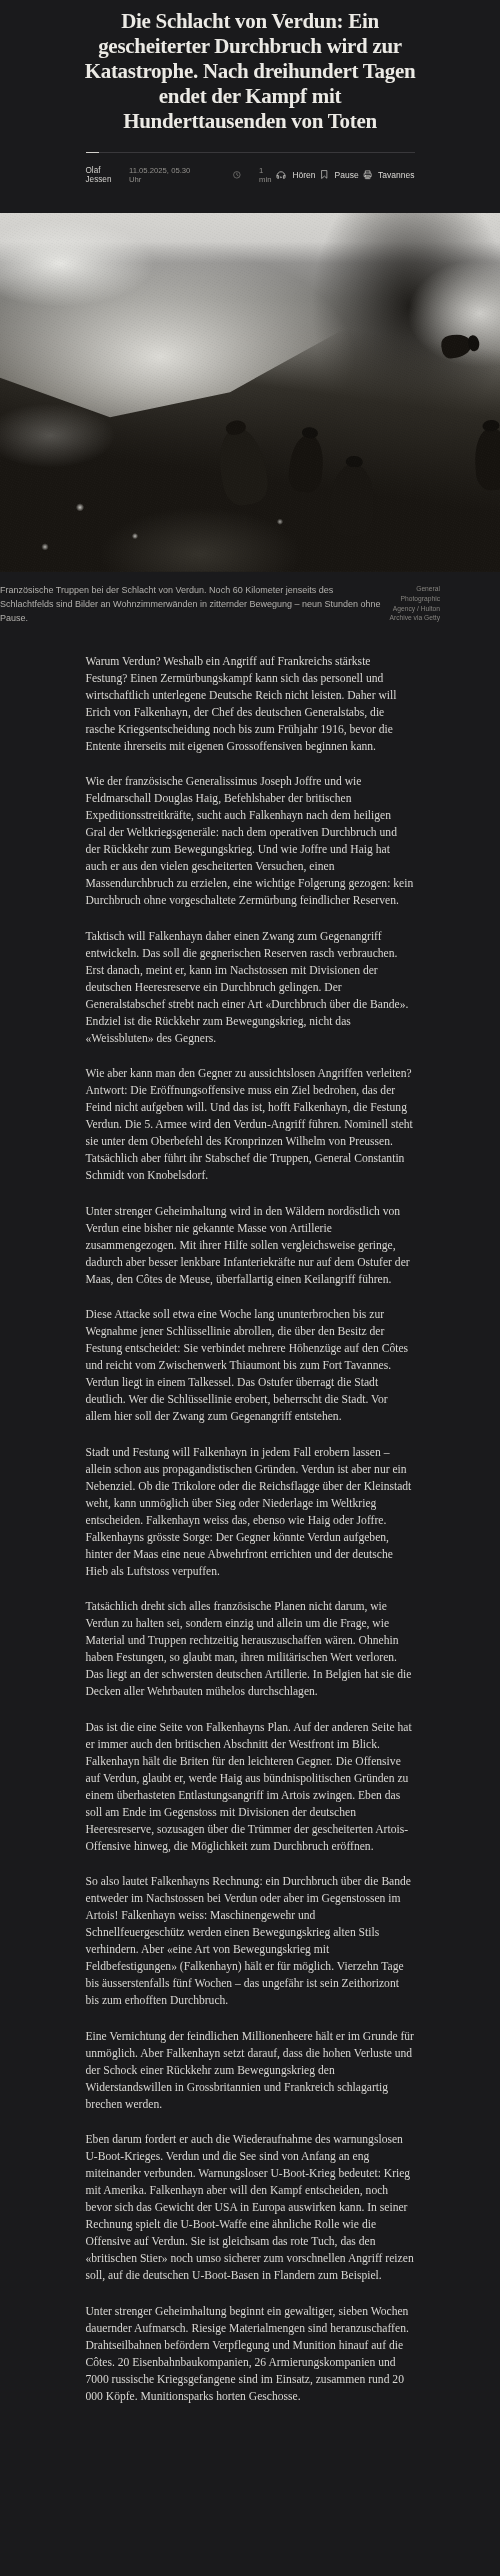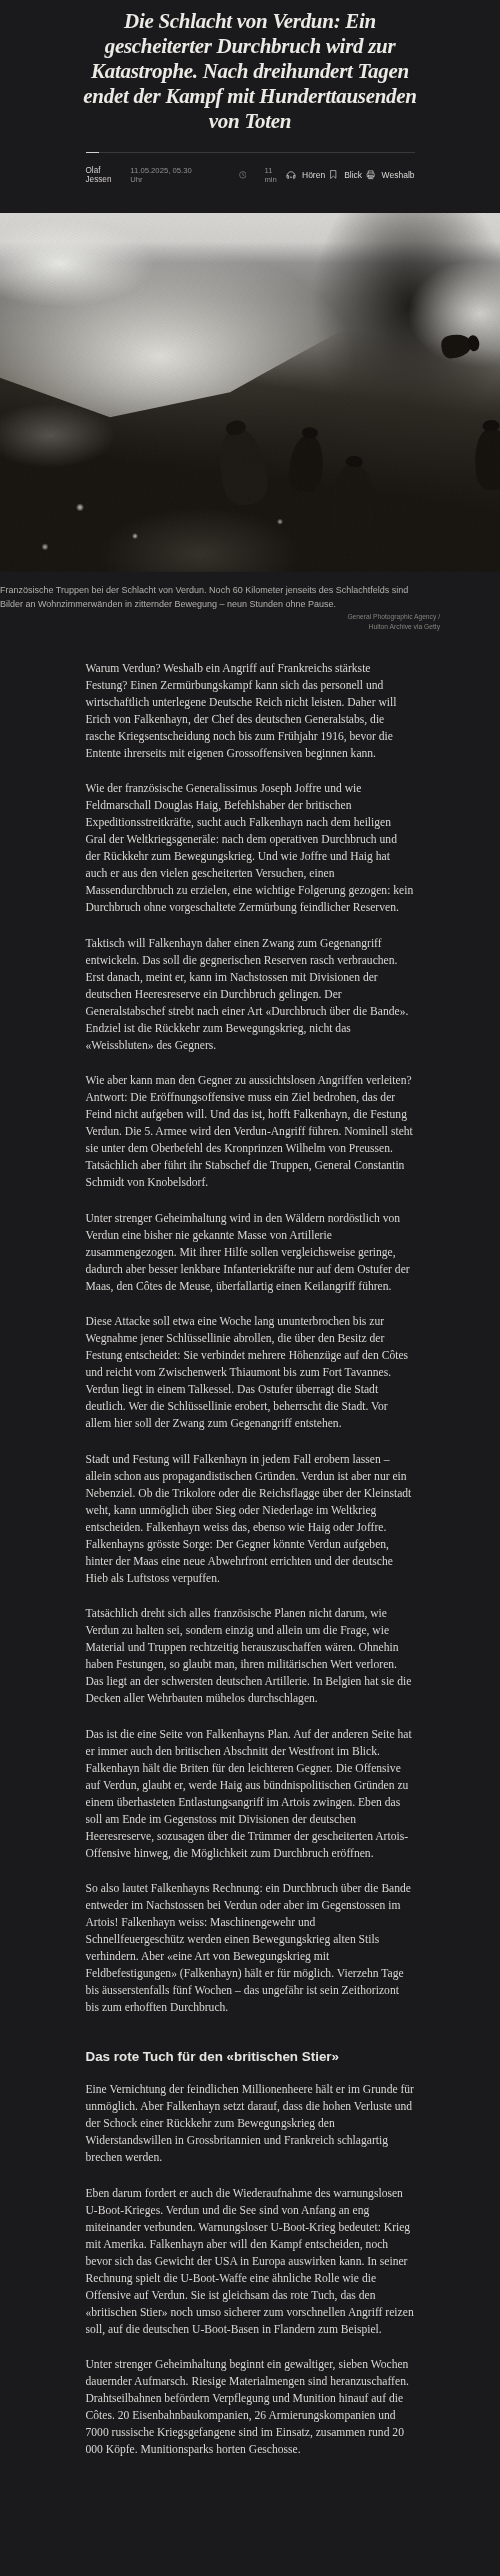--- a/index.html
+++ b/index.html
@@ -16,21 +16,20 @@
   .article-header{padding-top:9.3px;text-align:center;}
   .article-title{
     font-family:"Liberation Serif",serif;
     font-weight:700;
     font-size:21px;
     line-height:25px;
     letter-spacing:-0.3px;
     color:#eceae5;
     max-width:350px;
     margin:0 auto;
-    font-style:italic;
   }
   .article-subtitle{
     font-size:10.3px;
     line-height:16.5px;
     color:#b7b5b1;
     max-width:337px;
     margin:12.4px auto 0 auto;
   }
 
   
@@ -90,21 +89,21 @@
   }
   .soldier{position:absolute;z-index:3;background:#16130f;border-radius:48% 48% 38% 38% / 58% 58% 30% 30%;}
   .soldier::before{content:"";position:absolute;left:50%;transform:translateX(-50%);top:-8.2px;width:16.5px;height:11.3px;border-radius:50% 50% 45% 45%;background:#110f0c;}
   .soldier.s1{left:44%;top:60%;width:45px;height:77px;transform:rotate(-10deg);background:#1d1a15;}
   .soldier.s1::before{background:#15120e;width:20.6px;height:14.4px;}
   .soldier.s2{left:58%;top:62%;width:33px;height:57px;transform:rotate(6deg);}
   .soldier.s3{left:66%;top:70%;width:44px;height:72px;transform:rotate(3deg);background:#191612;}
   .soldier.s4{left:89%;top:33%;width:23px;height:30px;transform:rotate(80deg);}
   .soldier.s5{left:95%;top:60%;width:36px;height:62px;transform:rotate(-4deg);}
 
-  .caption-row{display:flex;justify-content:space-between;align-items:flex-start;margin-top:11.3px;width:440px;flex-direction:column;}
+  .caption-row{display:flex;justify-content:space-between;align-items:flex-start;margin-top:11.3px;width:440px;}
   .caption{
     margin:0;max-width:420px;
     font-size:9px;line-height:14px;color:#b2b0ac;
   }
   .credit{
     margin:1px 0 0 auto;width:112px;text-align:right;
     font-size:6.7px;line-height:9.8px;color:#85837f;
   }
 
   
@@ -139,53 +138,53 @@
         <span class="author">Olaf Jessen</span>
         <span class="pub-row">
           <span>11.05.2025, 05.30 Uhr</span>
           <span class="sep"></span>
           <span class="icon">
             <svg width="7.7" height="7.7" viewBox="0 0 15 15">
                 <circle cx="7.5" cy="7.5" r="6.4" fill="none" stroke="#908e8a" stroke-width="1.2"></circle>
                 <path d="M7.5 4v3.7l2.5 1.6" fill="none" stroke="#908e8a" stroke-width="1.2" stroke-linecap="round"></path>
               </svg>
           </span>
-          <span>11 min</span>
+          <span>1 min</span>
         </span>
       </div>
       <div class="actions">
         <button class="action-btn">
           <span class="icon">
             <svg width="12" height="12" viewBox="0 0 24 24">
                 <path d="M4 13.5a8 8 0 0 1 16 0"></path>
                 <path d="M4 13.5v3.2a2 2 0 0 0 2 2h1.2v-5.4H5.2"></path>
                 <path d="M20 13.5v3.2a2 2 0 0 1-2 2h-1.2v-5.4h1.9"></path>
                 <path d="M10.8 14.6l3.4 2-3.4 2z" fill="#d7d5d1" stroke="none"></path>
               </svg>
           </span>
           <span>Hören</span>
         </button>
         <button class="action-btn">
           <span class="icon">
             <svg width="10.8" height="10.8" viewBox="0 0 24 24">
                 <path d="M6.5 3.5h11v17l-5.5-4.6-5.5 4.6z"></path>
               </svg>
           </span>
-          <span>Blick</span>
+          <span>Pause</span>
         </button>
         <button class="action-btn">
           <span class="icon">
             <svg width="11.3" height="11.3" viewBox="0 0 24 24">
                 <path d="M7 8.5V4h10v4.5"></path>
                 <path d="M7 16H4.5v-5.5a2 2 0 0 1 2-2h11a2 2 0 0 1 2 2V16H17"></path>
                 <rect x="7" y="13.5" width="10" height="7" rx="0.5"></rect>
                 <path d="M9.5 16.5h5M9.5 18.5h5"></path>
               </svg>
           </span>
-          <span>Weshalb</span>
+          <span>Tavannes</span>
         </button>
       </div>
     </div>
   </div>
 
   <figure class="hero">
     <div class="photo hero-photo">
       <div class="ridge"></div>
       <span class="soldier s1"></span>
       <span class="soldier s2"></span>
@@ -203,20 +202,19 @@
       <p class="paragraph">Warum Verdun? Weshalb ein Angriff auf Frankreichs stärkste Festung? Einen Zermürbungskampf kann sich das personell und wirtschaftlich unterlegene Deutsche Reich nicht leisten. Daher will Erich von Falkenhayn, der Chef des deutschen Generalstabs, die rasche Kriegsentscheidung noch bis zum Frühjahr 1916, bevor die Entente ihrerseits mit eigenen Grossoffensiven beginnen kann.</p>
       <p class="paragraph">Wie der französische Generalissimus Joseph Joffre und wie Feldmarschall Douglas Haig, Befehlshaber der britischen Expeditionsstreitkräfte, sucht auch Falkenhayn nach dem heiligen Gral der Weltkriegsgeneräle: nach dem operativen Durchbruch und der Rückkehr zum Bewegungskrieg. Und wie Joffre und Haig hat auch er aus den vielen gescheiterten Versuchen, einen Massendurchbruch zu erzielen, eine wichtige Folgerung gezogen: kein Durchbruch ohne vorgeschaltete Zermürbung feindlicher Reserven.</p>
       <p class="paragraph">Taktisch will Falkenhayn daher einen Zwang zum Gegenangriff entwickeln. Das soll die gegnerischen Reserven rasch verbrauchen. Erst danach, meint er, kann im Nachstossen mit Divisionen der deutschen Heeresreserve ein Durchbruch gelingen. Der Generalstabschef strebt nach einer Art «Durchbruch über die Bande». Endziel ist die Rückkehr zum Bewegungskrieg, nicht das «Weissbluten» des Gegners.</p>
       <p class="paragraph">Wie aber kann man den Gegner zu aussichtslosen Angriffen verleiten? Antwort: Die Eröffnungsoffensive muss ein Ziel bedrohen, das der Feind nicht aufgeben will. Und das ist, hofft Falkenhayn, die Festung Verdun. Die 5. Armee wird den Verdun-Angriff führen. Nominell steht sie unter dem Oberbefehl des Kronprinzen Wilhelm von Preussen. Tatsächlich aber führt ihr Stabschef die Truppen, General Constantin Schmidt von Knobelsdorf.</p>
       <p class="paragraph">Unter strenger Geheimhaltung wird in den Wäldern nordöstlich von Verdun eine bisher nie gekannte Masse von Artillerie zusammengezogen. Mit ihrer Hilfe sollen vergleichsweise geringe, dadurch aber besser lenkbare Infanteriekräfte nur auf dem Ostufer der Maas, den Côtes de Meuse, überfallartig einen Keilangriff führen.</p>
       <p class="paragraph">Diese Attacke soll etwa eine Woche lang ununterbrochen bis zur Wegnahme jener Schlüssellinie abrollen, die über den Besitz der Festung entscheidet: Sie verbindet mehrere Höhenzüge auf den Côtes und reicht vom Zwischenwerk Thiaumont bis zum Fort Tavannes. Verdun liegt in einem Talkessel. Das Ostufer überragt die Stadt deutlich. Wer die Schlüssellinie erobert, beherrscht die Stadt. Vor allem hier soll der Zwang zum Gegenangriff entstehen.</p>
       <p class="paragraph">Stadt und Festung will Falkenhayn in jedem Fall erobern lassen – allein schon aus propagandistischen Gründen. Verdun ist aber nur ein Nebenziel. Ob die Trikolore oder die Reichsflagge über der Kleinstadt weht, kann unmöglich über Sieg oder Niederlage im Weltkrieg entscheiden. Falkenhayn weiss das, ebenso wie Haig oder Joffre. Falkenhayns grösste Sorge: Der Gegner könnte Verdun aufgeben, hinter der Maas eine neue Abwehrfront errichten und der deutsche Hieb als Luftstoss verpuffen.</p>
       <p class="paragraph">Tatsächlich dreht sich alles französische Planen nicht darum, wie Verdun zu halten sei, sondern einzig und allein um die Frage, wie Material und Truppen rechtzeitig herauszuschaffen wären. Ohnehin haben Festungen, so glaubt man, ihren militärischen Wert verloren. Das liegt an der schwersten deutschen Artillerie. In Belgien hat sie die Decken aller Wehrbauten mühelos durchschlagen.</p>
       <p class="paragraph">Das ist die eine Seite von Falkenhayns Plan. Auf der anderen Seite hat er immer auch den britischen Abschnitt der Westfront im Blick. Falkenhayn hält die Briten für den leichteren Gegner. Die Offensive auf Verdun, glaubt er, werde Haig aus bündnispolitischen Gründen zu einem überhasteten Entlastungsangriff im Artois zwingen. Eben das soll am Ende im Gegenstoss mit Divisionen der deutschen Heeresreserve, sozusagen über die Trümmer der gescheiterten Artois-Offensive hinweg, die Möglichkeit zum Durchbruch eröffnen.</p>
       <p class="paragraph">So also lautet Falkenhayns Rechnung: ein Durchbruch über die Bande entweder im Nachstossen bei Verdun oder aber im Gegenstossen im Artois! Falkenhayn weiss: Maschinengewehr und Schnellfeuergeschütz werden einen Bewegungskrieg alten Stils verhindern. Aber «eine Art von Bewegungskrieg mit Feldbefestigungen» (Falkenhayn) hält er für möglich. Vierzehn Tage bis äusserstenfalls fünf Wochen – das ungefähr ist sein Zeithorizont bis zum erhofften Durchbruch.</p>
-      <h2 class="heading">Das rote Tuch für den «britischen Stier»</h2>
       <p class="paragraph">Eine Vernichtung der feindlichen Millionenheere hält er im Grunde für unmöglich. Aber Falkenhayn setzt darauf, dass die hohen Verluste und der Schock einer Rückkehr zum Bewegungskrieg den Widerstandswillen in Grossbritannien und Frankreich schlagartig brechen werden.</p>
       <p class="paragraph">Eben darum fordert er auch die Wiederaufnahme des warnungslosen U-Boot-Krieges. Verdun und die See sind von Anfang an eng miteinander verbunden. Warnungsloser U-Boot-Krieg bedeutet: Krieg mit Amerika. Falkenhayn aber will den Kampf entscheiden, noch bevor sich das Gewicht der USA in Europa auswirken kann. In seiner Rechnung spielt die U-Boot-Waffe eine ähnliche Rolle wie die Offensive auf Verdun. Sie ist gleichsam das rote Tuch, das den «britischen Stier» noch umso sicherer zum vorschnellen Angriff reizen soll, auf die deutschen U-Boot-Basen in Flandern zum Beispiel.</p>
       <p class="paragraph">Unter strenger Geheimhaltung beginnt ein gewaltiger, sieben Wochen dauernder Aufmarsch. Riesige Materialmengen sind heranzuschaffen. Drahtseilbahnen befördern Verpflegung und Munition hinauf auf die Côtes. 20 Eisenbahnbaukompanien, 26 Armierungskompanien und 7000 russische Kriegsgefangene sind im Einsatz, zusammen rund 20 000 Köpfe. Munitionsparks horten Geschosse.</p>
     </article>
 
 </div>
 
 
 </body></html>

